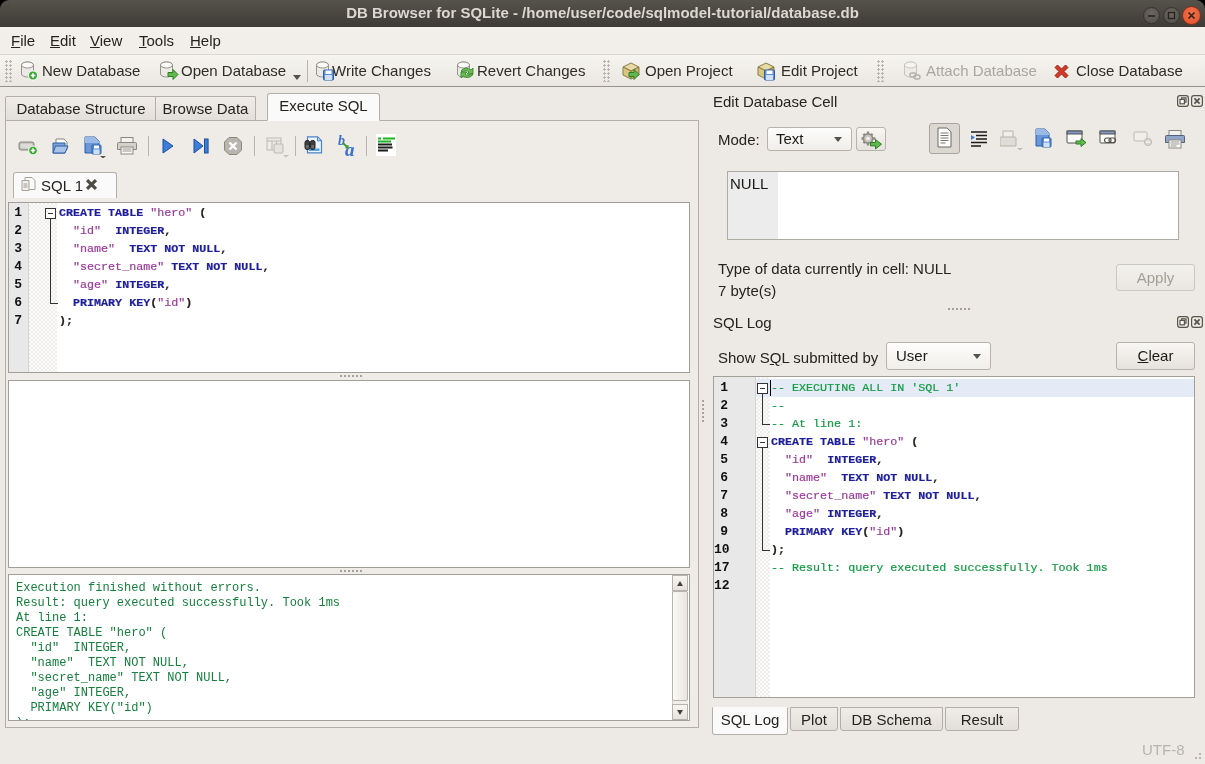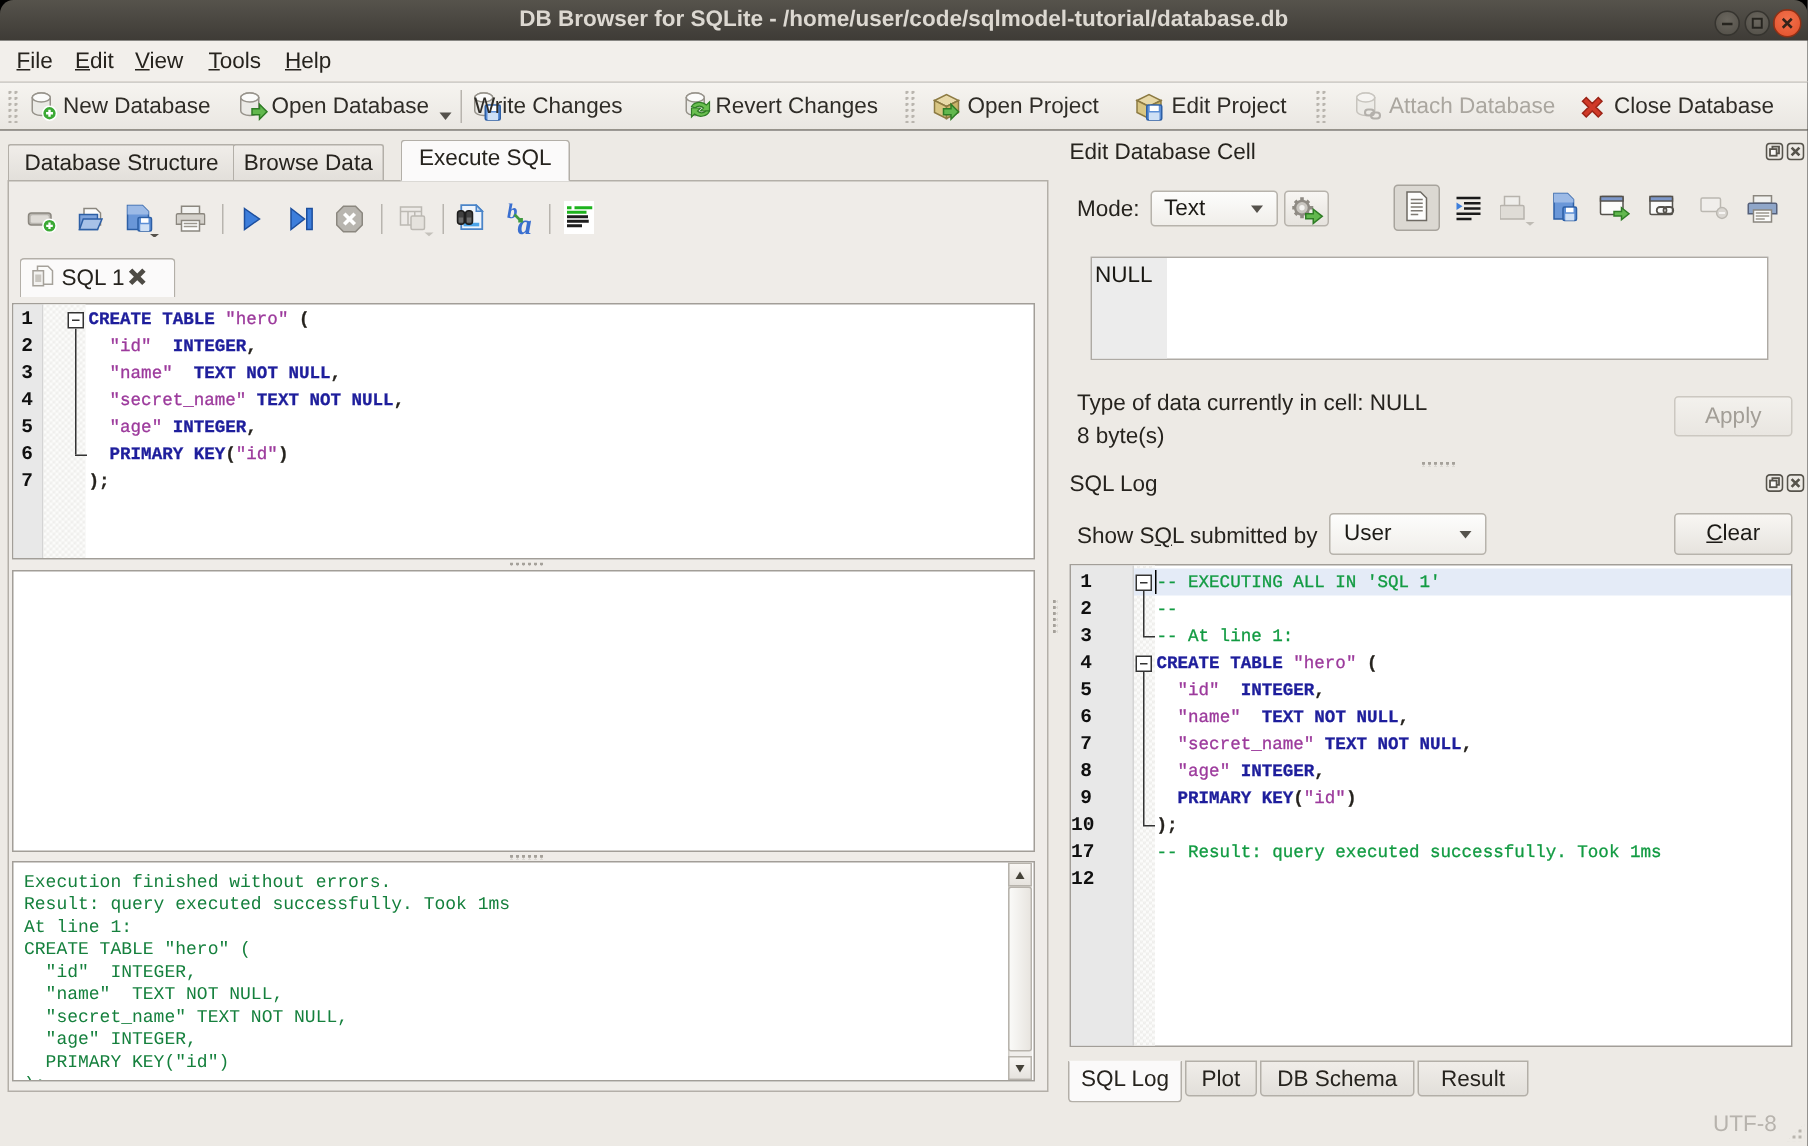--- a/index.html
+++ b/index.html
@@ -123,21 +123,21 @@
     <div style="position:absolute;left:293px;top:20px;width:0;height:0;border-left:4px solid transparent;border-right:4px solid transparent;border-top:5px solid #55524c"></div>
     <div class="sep" style="left:307px;top:5px;height:22px"></div>
     <svg class="ticon" style="left:315px" width="20" height="20" viewBox="0 0 20 20">
       <ellipse cx="7.5" cy="4" rx="6" ry="3" fill="#fafaf8" stroke="#97938b"></ellipse>
       <path d="M1.5 4 v9 a6 3 0 0 0 12 0 v-9" fill="#ebeae6" stroke="#97938b"></path>
       <ellipse cx="7.5" cy="4" rx="6" ry="3" fill="#fbfbfa" stroke="#97938b"></ellipse>
       <rect x="8.5" y="9" width="10" height="10" rx="1" fill="#5c8fd6" stroke="#2d5fa5"></rect>
       <rect x="10.5" y="9.5" width="6" height="3.5" fill="#fff"></rect>
       <rect x="10" y="14" width="7" height="5" fill="#cfe0f5"></rect>
     </svg>
-    <div class="tlabel" style="left:316px">Write Changes</div>
+    <div class="tlabel" style="left:332px">Write Changes</div>
     <svg class="ticon" style="left:455px" width="20" height="20" viewBox="0 0 20 20">
       <ellipse cx="8.5" cy="4" rx="6" ry="3" fill="#fafaf8" stroke="#97938b"></ellipse>
       <path d="M2.5 4 v9 a6 3 0 0 0 12 0 v-9" fill="#ebeae6" stroke="#97938b"></path>
       <ellipse cx="8.5" cy="4" rx="6" ry="3" fill="#fbfbfa" stroke="#97938b"></ellipse>
       <path d="M6 10 a6 5 0 0 1 10 -1 l2 -2 v6 h-6 l2 -2 a3.4 3 0 0 0 -5.5 0 z" fill="#6abf50" stroke="#2f7d26" stroke-width="0.8"></path>
       <path d="M18 13 a6 5 0 0 1 -10 2 l-2 2 v-6 h6 l-2 2 a3.4 3 0 0 0 5.5 0 z" fill="#6abf50" stroke="#2f7d26" stroke-width="0.8"></path>
     </svg>
     <div class="tlabel" style="left:477px">Revert Changes</div>
     <div class="grip" style="left:603px"></div>
     <svg class="ticon" style="left:621px" width="20" height="20" viewBox="0 0 20 20">
@@ -368,21 +368,21 @@
       <rect x="5" y="1.5" width="12" height="5" fill="#f2f2f0" stroke="#8b877f"></rect>
       <path d="M2.5 6.5 h17 a1 1 0 0 1 1 1 v6 h-19 v-6 a1 1 0 0 1 1 -1 z" fill="#8fa6c9" stroke="#55607a"></path>
       <rect x="5" y="11" width="12" height="8" fill="#fcfcfb" stroke="#8b877f"></rect>
       <path d="M6.5 13 h9 M6.5 15 h9 M6.5 17 h6" stroke="#9a968e"></path>
     </svg>
 
     <div class="abs" style="left:727px;top:171px;width:452px;height:69px;background:#fff;border:1px solid #aeaaa4"></div>
     <div class="abs" style="left:728px;top:172px;width:50px;height:67px;background:#ececec"></div>
     <div class="abs" style="left:730px;top:175px;font-size:15px;color:#1a1813">NULL</div>
     <div class="abs" style="left:718px;top:260px">Type of data currently in cell: NULL</div>
-    <div class="abs" style="left:718px;top:282px">8 byte(s)</div>
+    <div class="abs" style="left:718px;top:282px">7 byte(s)</div>
     <div class="btn dis" style="left:1116px;top:264px;width:79px;height:27px;line-height:25px">Apply</div>
     <div class="dots-h" style="left:948px;top:308px"></div>
 
     <div class="abs" style="left:713px;top:314px">SQL Log</div>
     <svg class="dock-ico" style="left:1177px;top:316px" viewBox="0 0 12 12">
       <rect x="0.6" y="0.6" width="10.8" height="10.8" rx="2.4" fill="none" stroke="#57544c" stroke-width="1.2"></rect>
       <path d="M4.6 4.2 v-1.4 h4.4 v4.4 h-1.5" fill="none" stroke="#57544c" stroke-width="1.2"></path>
       <rect x="3" y="4.4" width="4.4" height="4.4" fill="#fbfaf8" stroke="#57544c" stroke-width="1.2"></rect>
     </svg>
     <svg class="dock-ico" style="left:1191px;top:316px" viewBox="0 0 12 12">

